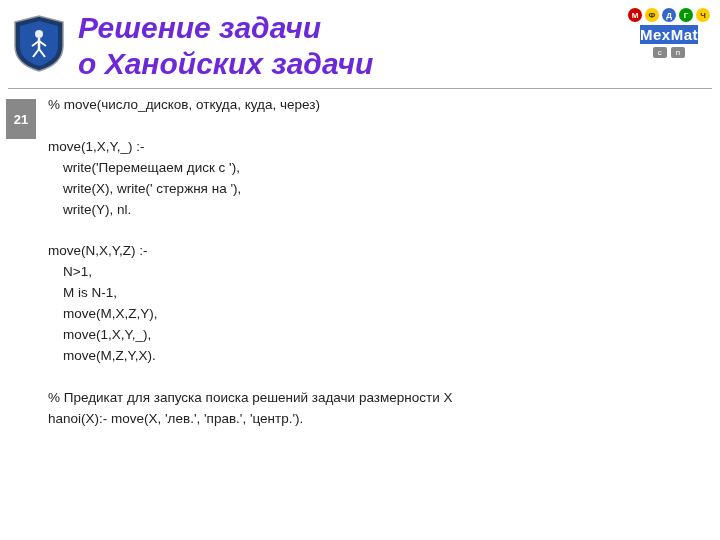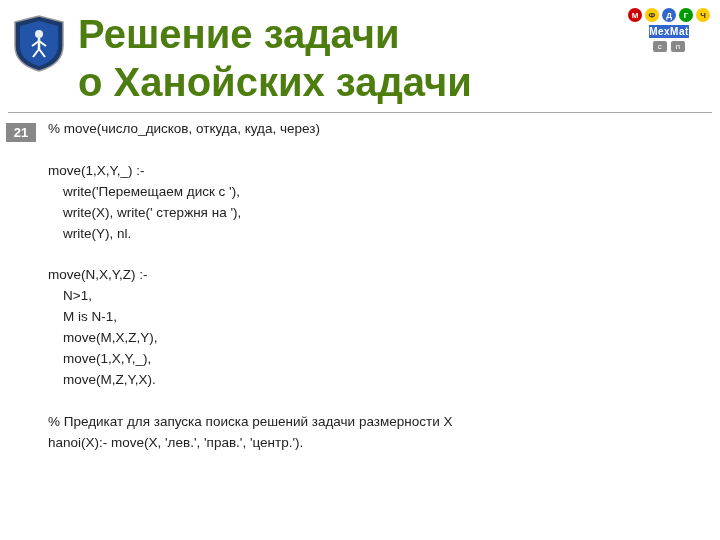--- a/index.html
+++ b/index.html
@@ -27,24 +27,25 @@
       flex-shrink: 0;
       margin-right: 10px;
       margin-top: 4px;
     }
 
     .title-block {
       flex: 1;
     }
 
     .title-text {
-      font-size: 40px;
-      font-weight: bold;
-      color: #4d7c0f;
+      font-size: 30px;
+      font-weight: bold;
+      color: #6d28d9;
       line-height: 1.2;
+      font-style: italic;
     }
 
     
     .mexmat-widget {
       position: absolute;
       top: 8px;
       right: 10px;
       display: flex;
       flex-direction: column;
       align-items: center;
@@ -70,21 +71,21 @@
 
     .dot-m { background: #cc0000; }
     .dot-y { background: #ffcc00; color: #333; }
     .dot-d { background: #3366cc; }
     .dot-f { background: #009900; }
     .dot-y2 { background: #ffcc00; color: #333; }
 
     .mexmat-label {
       background: #3366cc;
       color: white;
-      font-size: 10px;
+      font-size: 15px;
       font-weight: bold;
       padding: 1px 0;
       margin-bottom: 3px;
       letter-spacing: 0.5px;
     }
 
     .mexmat-bottom {
       display: flex;
       gap: 4px;
     }
@@ -97,21 +98,21 @@
       border-radius: 2px;
     }
 
     
     .slide-number {
       background: #888;
       color: white;
       font-size: 13px;
       font-weight: bold;
       width: 30px;
-      height: 19px;
+      height: 40px;
       display: flex;
       align-items: center;
       justify-content: center;
       margin-top: 2px;
       flex-shrink: 0;
     }
 
     
     .content {
       display: flex;

